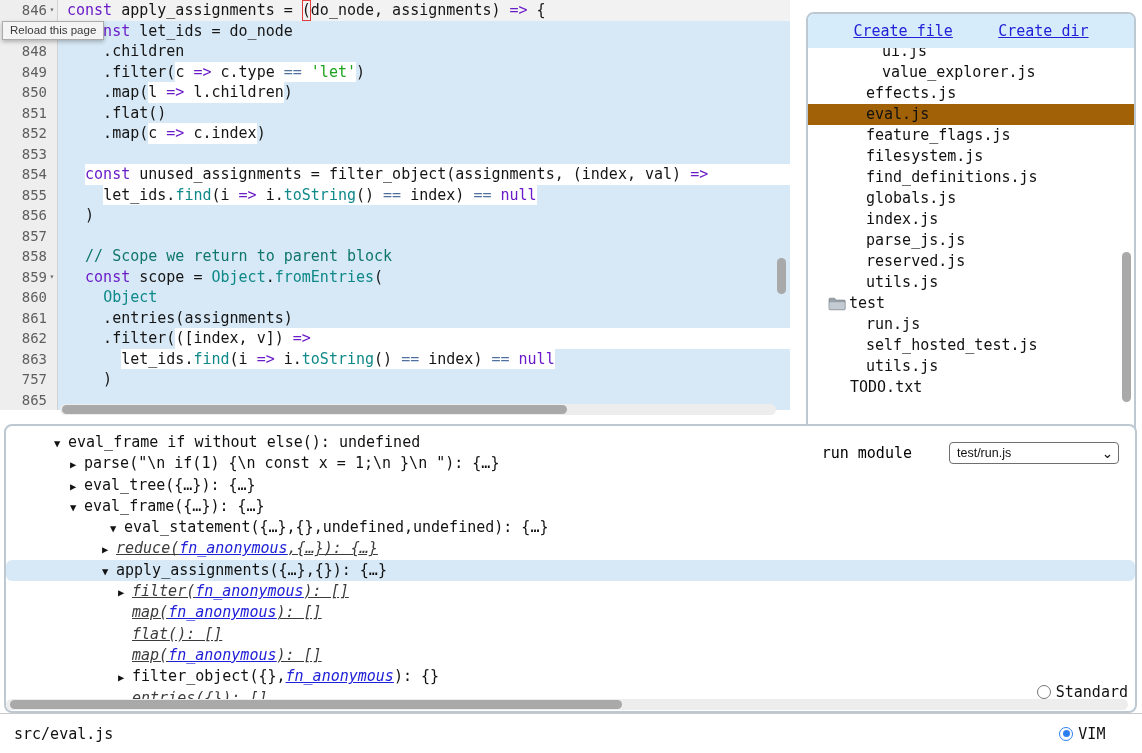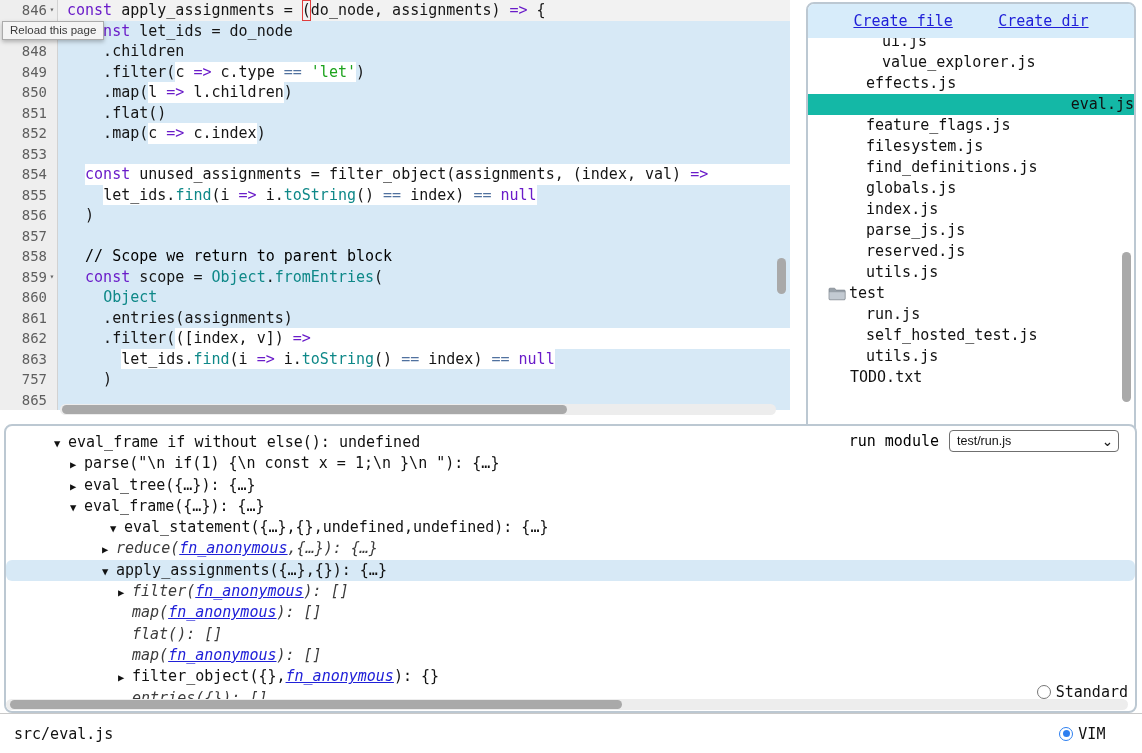--- a/index.html
+++ b/index.html
@@ -18,64 +18,64 @@
   .bg-head .code-cell { background:#f2f2f2; }
   .bg-blue .code-cell { background:#d7e9f6; }
   .code-cell span { display:inline-block; }
   .hl { background:#ffffff; }
   .fill { flex:1; }
   .redbox { outline:1px solid #e03c3c; outline-offset:-1px; }
   .tok-k  { color:#6a1cc9; }
   .tok-v  { color:#6a1cc9; }
   .tok-eq { color:#50719f; }
   .tok-str{ color:#1da31d; }
-  .tok-com{ color:#000000; }
+  .tok-com{ color:#0f766e; }
   .tok-tl { color:#0e8888; }
 
   .scroll-thumb { position:absolute; background:#a9a9a9; border-radius:5px; }
   .scroll-track { position:absolute; background:#ededed; border-radius:6px; }
   #ed-h-track { left:60px; top:404px; width:716px; height:11px; }
   #ed-h-thumb { left:62px; top:405px; width:505px; height:9px; }
   #ed-v-thumb { left:777px; top:258px; width:9px; height:36px; }
 
   
   #tooltip { position:absolute; left:2px; top:21px; z-index:50; background:#f4f4f4;
     border:1px solid #ababab; box-shadow:0 2px 4px rgba(0,0,0,.25);
     font-family:"Liberation Sans","DejaVu Sans",sans-serif; font-size:11.5px; color:#3a3a3a;
     padding:2px 7px 3px; white-space:nowrap; }
 
   
-  #files { position:absolute; left:806px; top:2px; width:330px; height:510px;
+  #files { position:absolute; left:806px; top:12px; width:330px; height:510px;
     border:2px solid #bcc8d2; border-radius:8px; background:#fff; overflow:hidden; }
   #files-header { height:34px; background:#d7ecfa; display:flex; align-items:center;
     justify-content:space-evenly; font-size:15px; position:relative; z-index:2; }
   a.link { color:#2020d8; text-decoration:underline; cursor:pointer; }
   #file-tree { position:relative; top:-7px; z-index:1; }
   .file-row { height:21px; line-height:21px; font-size:15px; display:flex; align-items:center; color:#111; }
-  .file-row.sel { background:#14b8a6;justify-content:flex-end; }
+  .file-row.sel { background:#a16207; }
   .file-row.d0 { padding-left:42px; }
   .file-row.d1 { padding-left:58px; }
   .file-row.d2 { padding-left:74px; }
   .file-row.folder { padding-left:20px; }
   .folder-svg { margin-right:3px; }
   #files-v-thumb { left:1122px; top:252px; width:9px; height:150px; }
 
   
   #calls { position:absolute; left:4px; top:424px; width:1133px; height:289px;
     border:2px solid #bcc8d2; border-radius:8px; background:#fff; overflow:hidden; }
   #call-tree { position:relative; top:-6px;margin-top:12px; }
   .call-row { height:21.3px; line-height:21.3px; font-size:15px; white-space:pre; color:#111; }
   .call-row.sel { background:#d7e9f6; }
-  .call-row.ital { font-style:italic; color:#3c3c3c; }
+  .call-row.ital { font-style:italic; color:#3c3c3c;text-decoration:underline; }
   .arrow { display:inline-block; width:14px; font-size:10.5px; color:#111; font-style:normal; }
   .fn-link { color:#2020d8; text-decoration:underline; font-style:italic; cursor:pointer; }
-  #run-module { position:absolute; top:4px; right:16px; display:flex; gap:10px; align-items:center; font-size:15px; z-index:3; }
+  #run-module { position:absolute; top:16px; right:16px; display:flex; gap:10px; align-items:center; font-size:15px; z-index:3; }
   #run-select { width:170px; height:22px; background:#fff; border:1px solid #6f6f6f; border-radius:4px;
     display:flex; align-items:center; justify-content:space-between; padding:0 5px 0 7px;
-    font-family:"Liberation Sans","DejaVu Sans",sans-serif; font-size:12.5px; color:#111; cursor:pointer; }
+    font-family:"Liberation Sans","DejaVu Sans",sans-serif; font-size:12.5px; color:#111; cursor:pointer;margin-left:27px; }
   .chev { font-size:13px; line-height:1; color:#222; font-weight:bold; }
   #call-h-track { left:6px; top:699px; width:1122px; height:11px; }
   #call-h-thumb { left:10px; top:700px; width:612px; height:9px; }
 
   
   #status { position:absolute; left:0; top:713px; width:1142px; height:40px; background:#fff;
     border-top:1px solid #c9c9c9; display:flex; align-items:center; padding:0 14px; font-size:15px; color:#111; }
   #status-right { margin-left:auto; display:flex; align-items:center; gap:24px;flex-direction:column; }
   .mode { display:flex; align-items:center; cursor:pointer; }
   .radio { width:14px; height:14px; border:1.5px solid #777; border-radius:50%; background:#fff;

